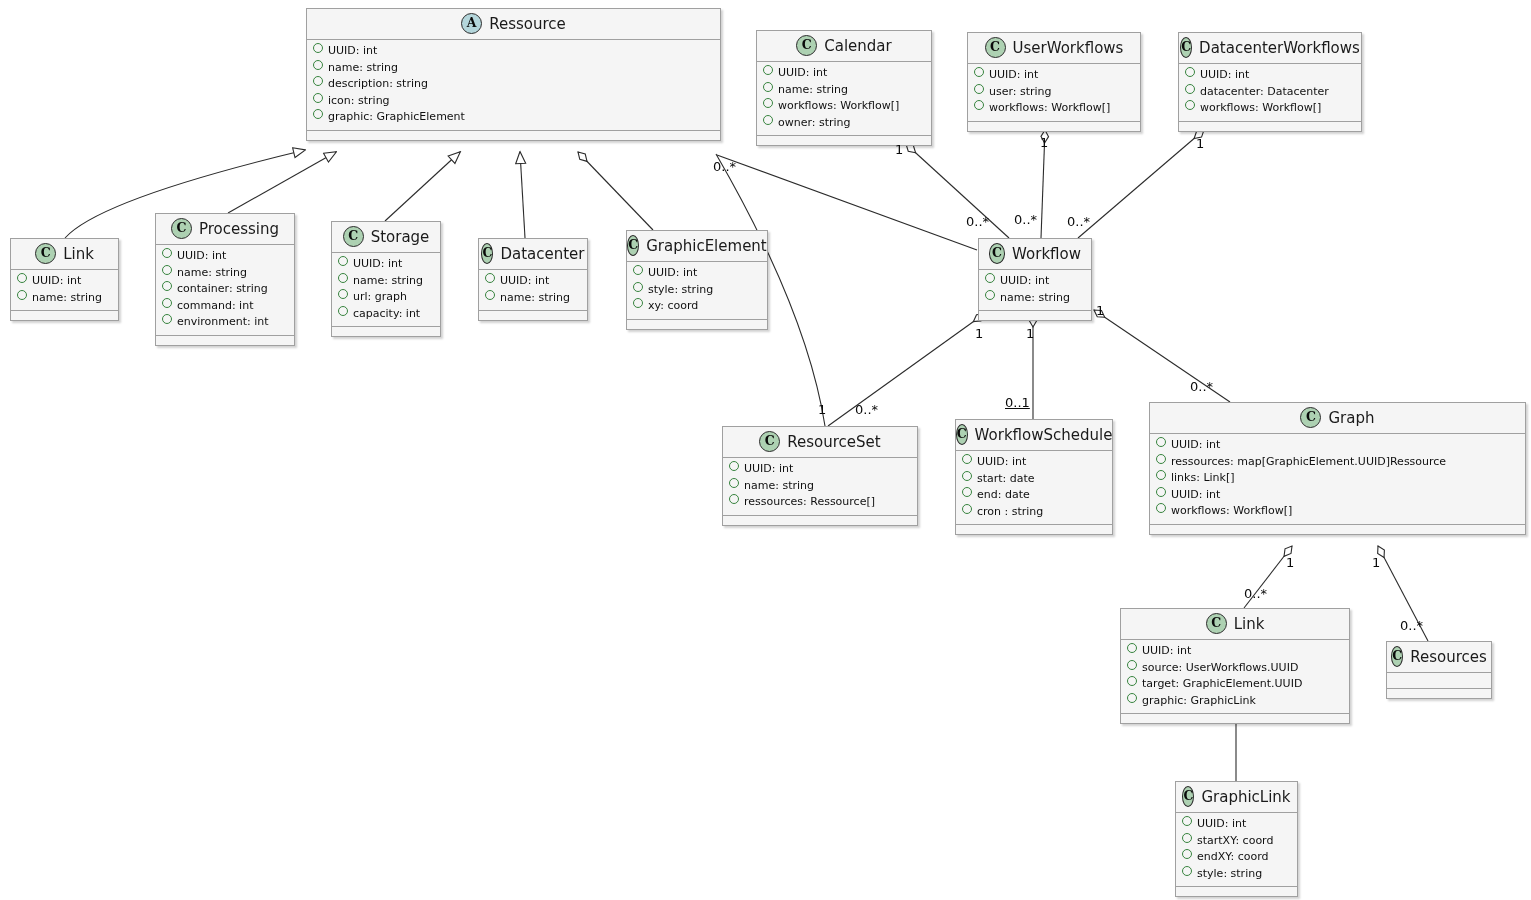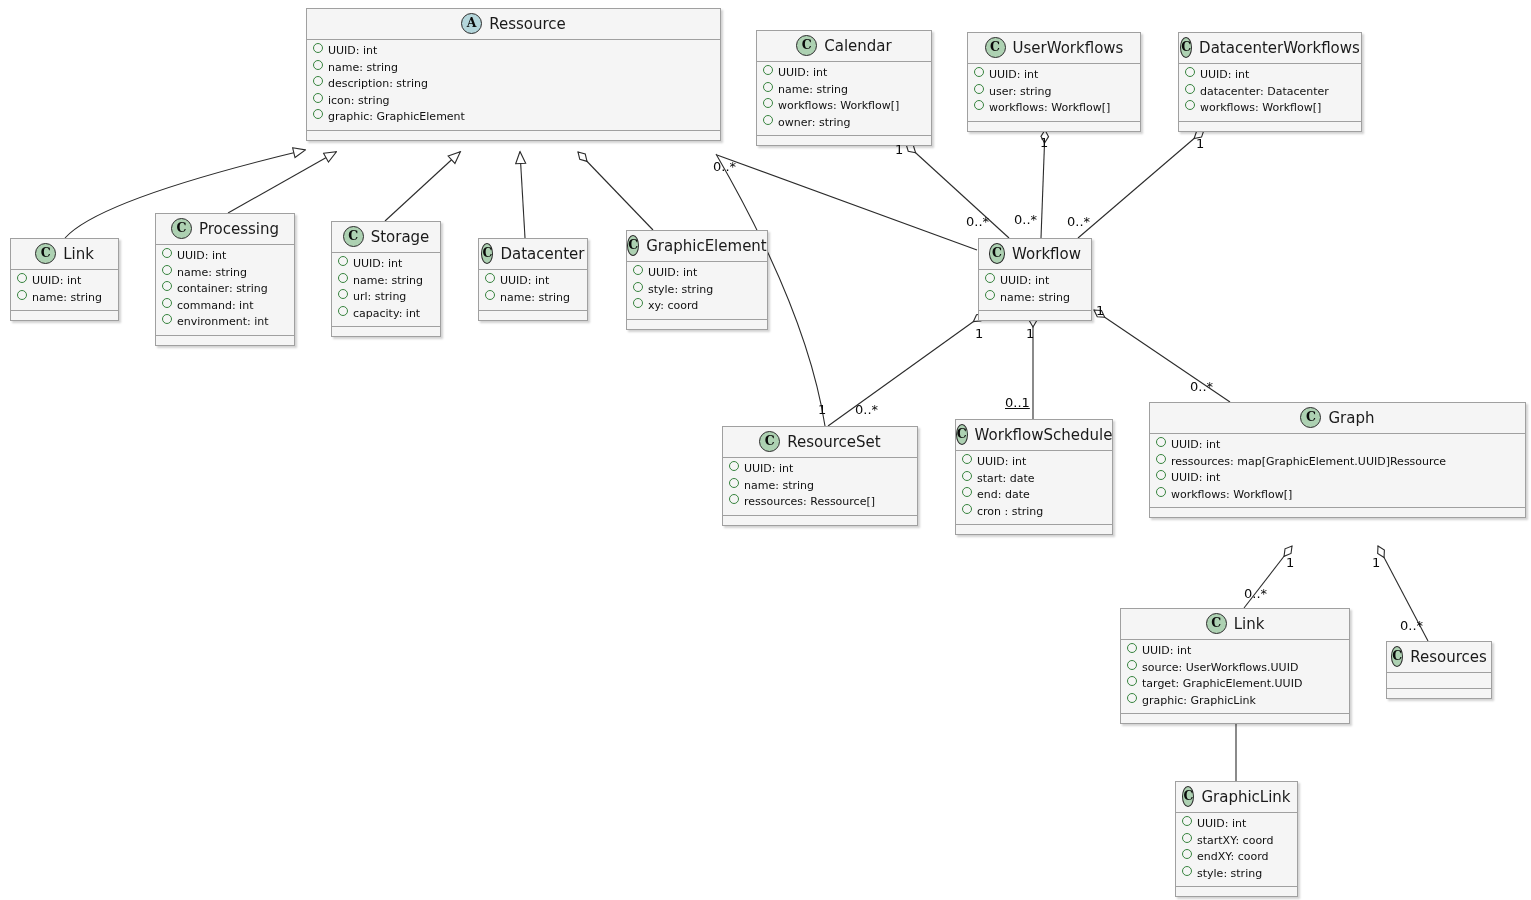--- a/index.html
+++ b/index.html
@@ -230,21 +230,21 @@
           <div class="attr">
             <span class="vis"></span>
             <span>UUID: int</span>
           </div>
           <div class="attr">
             <span class="vis"></span>
             <span>name: string</span>
           </div>
           <div class="attr">
             <span class="vis"></span>
-            <span>url: string</span>
+            <span>url: graph</span>
           </div>
           <div class="attr">
             <span class="vis"></span>
             <span>capacity: int</span>
           </div>
         </div>
         <div class="uml-foot"></div>
       </div>
       <div class="uml-class" style="left: 478px; top: 238px; width: 110px;">
         <div class="uml-head">
@@ -353,20 +353,24 @@
           <span class="cname">Graph</span>
         </div>
         <div class="uml-attrs">
           <div class="attr">
             <span class="vis"></span>
             <span>UUID: int</span>
           </div>
           <div class="attr">
             <span class="vis"></span>
             <span>ressources: map[GraphicElement.UUID]Ressource</span>
+          </div>
+          <div class="attr">
+            <span class="vis"></span>
+            <span>links: Link[]</span>
           </div>
           <div class="attr">
             <span class="vis"></span>
             <span>UUID: int</span>
           </div>
           <div class="attr">
             <span class="vis"></span>
             <span>workflows: Workflow[]</span>
           </div>
         </div>

